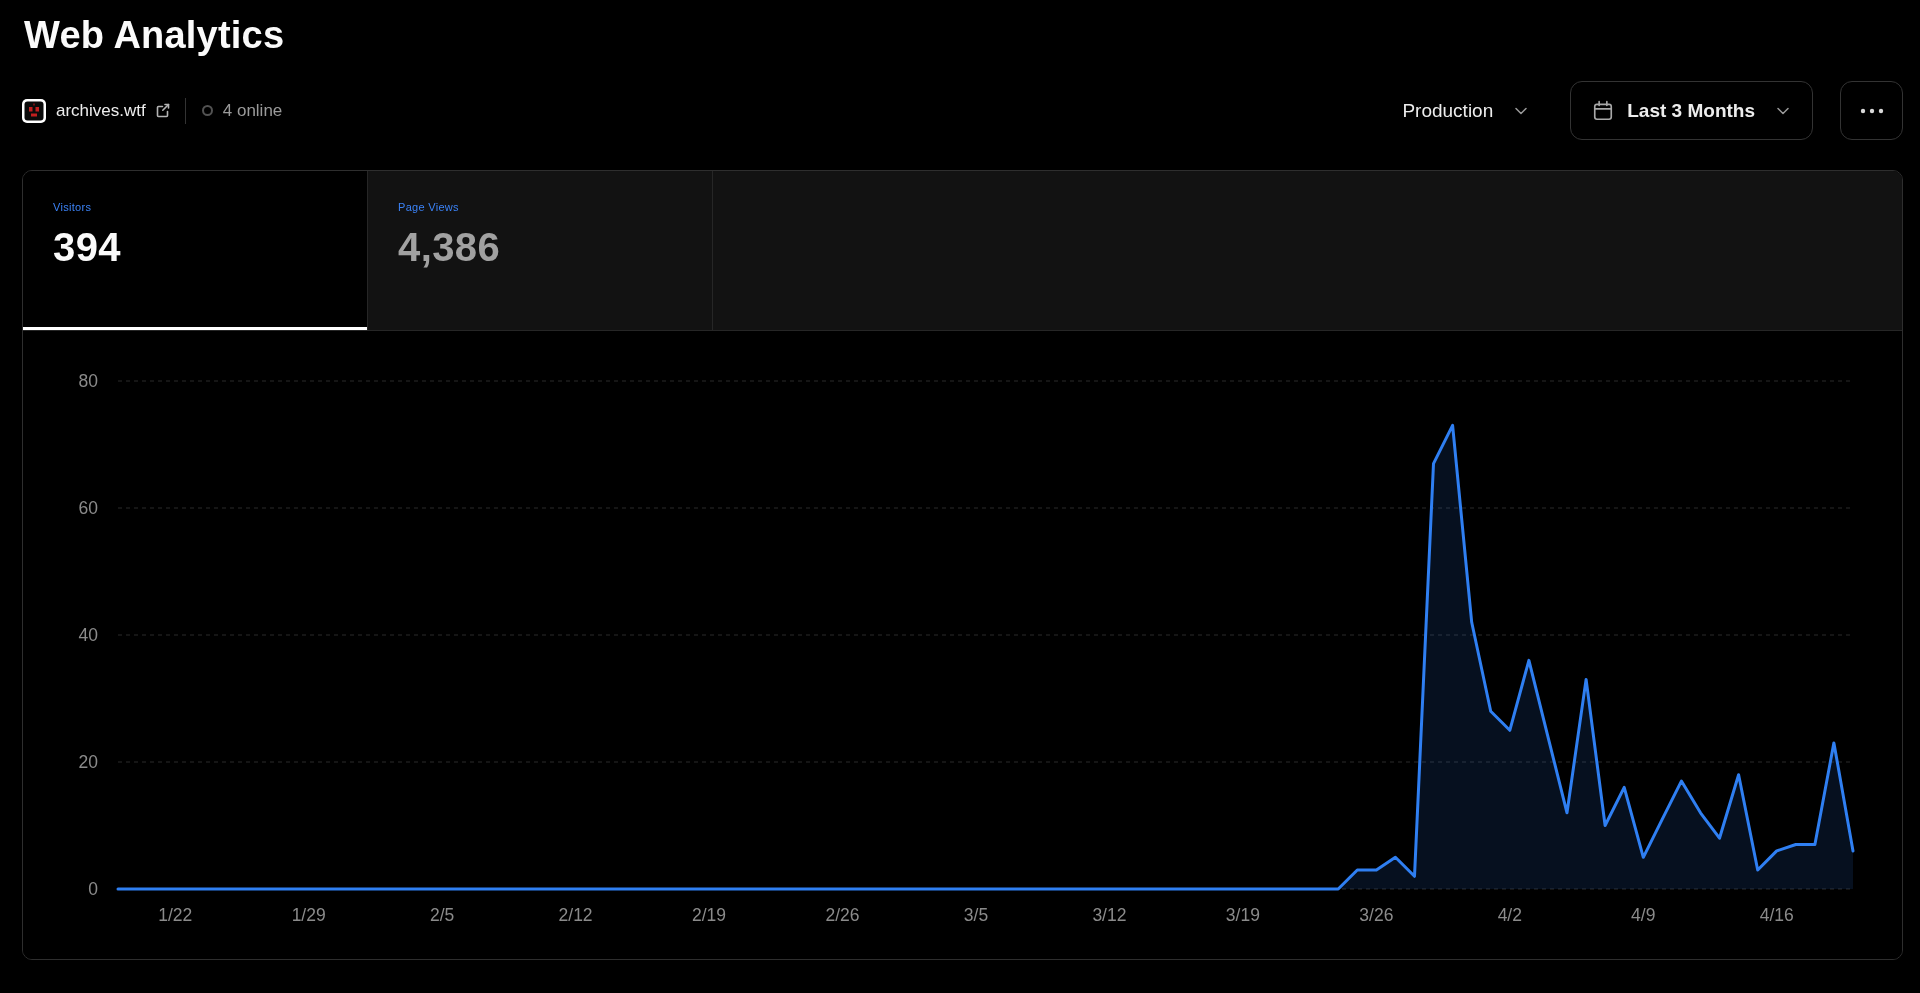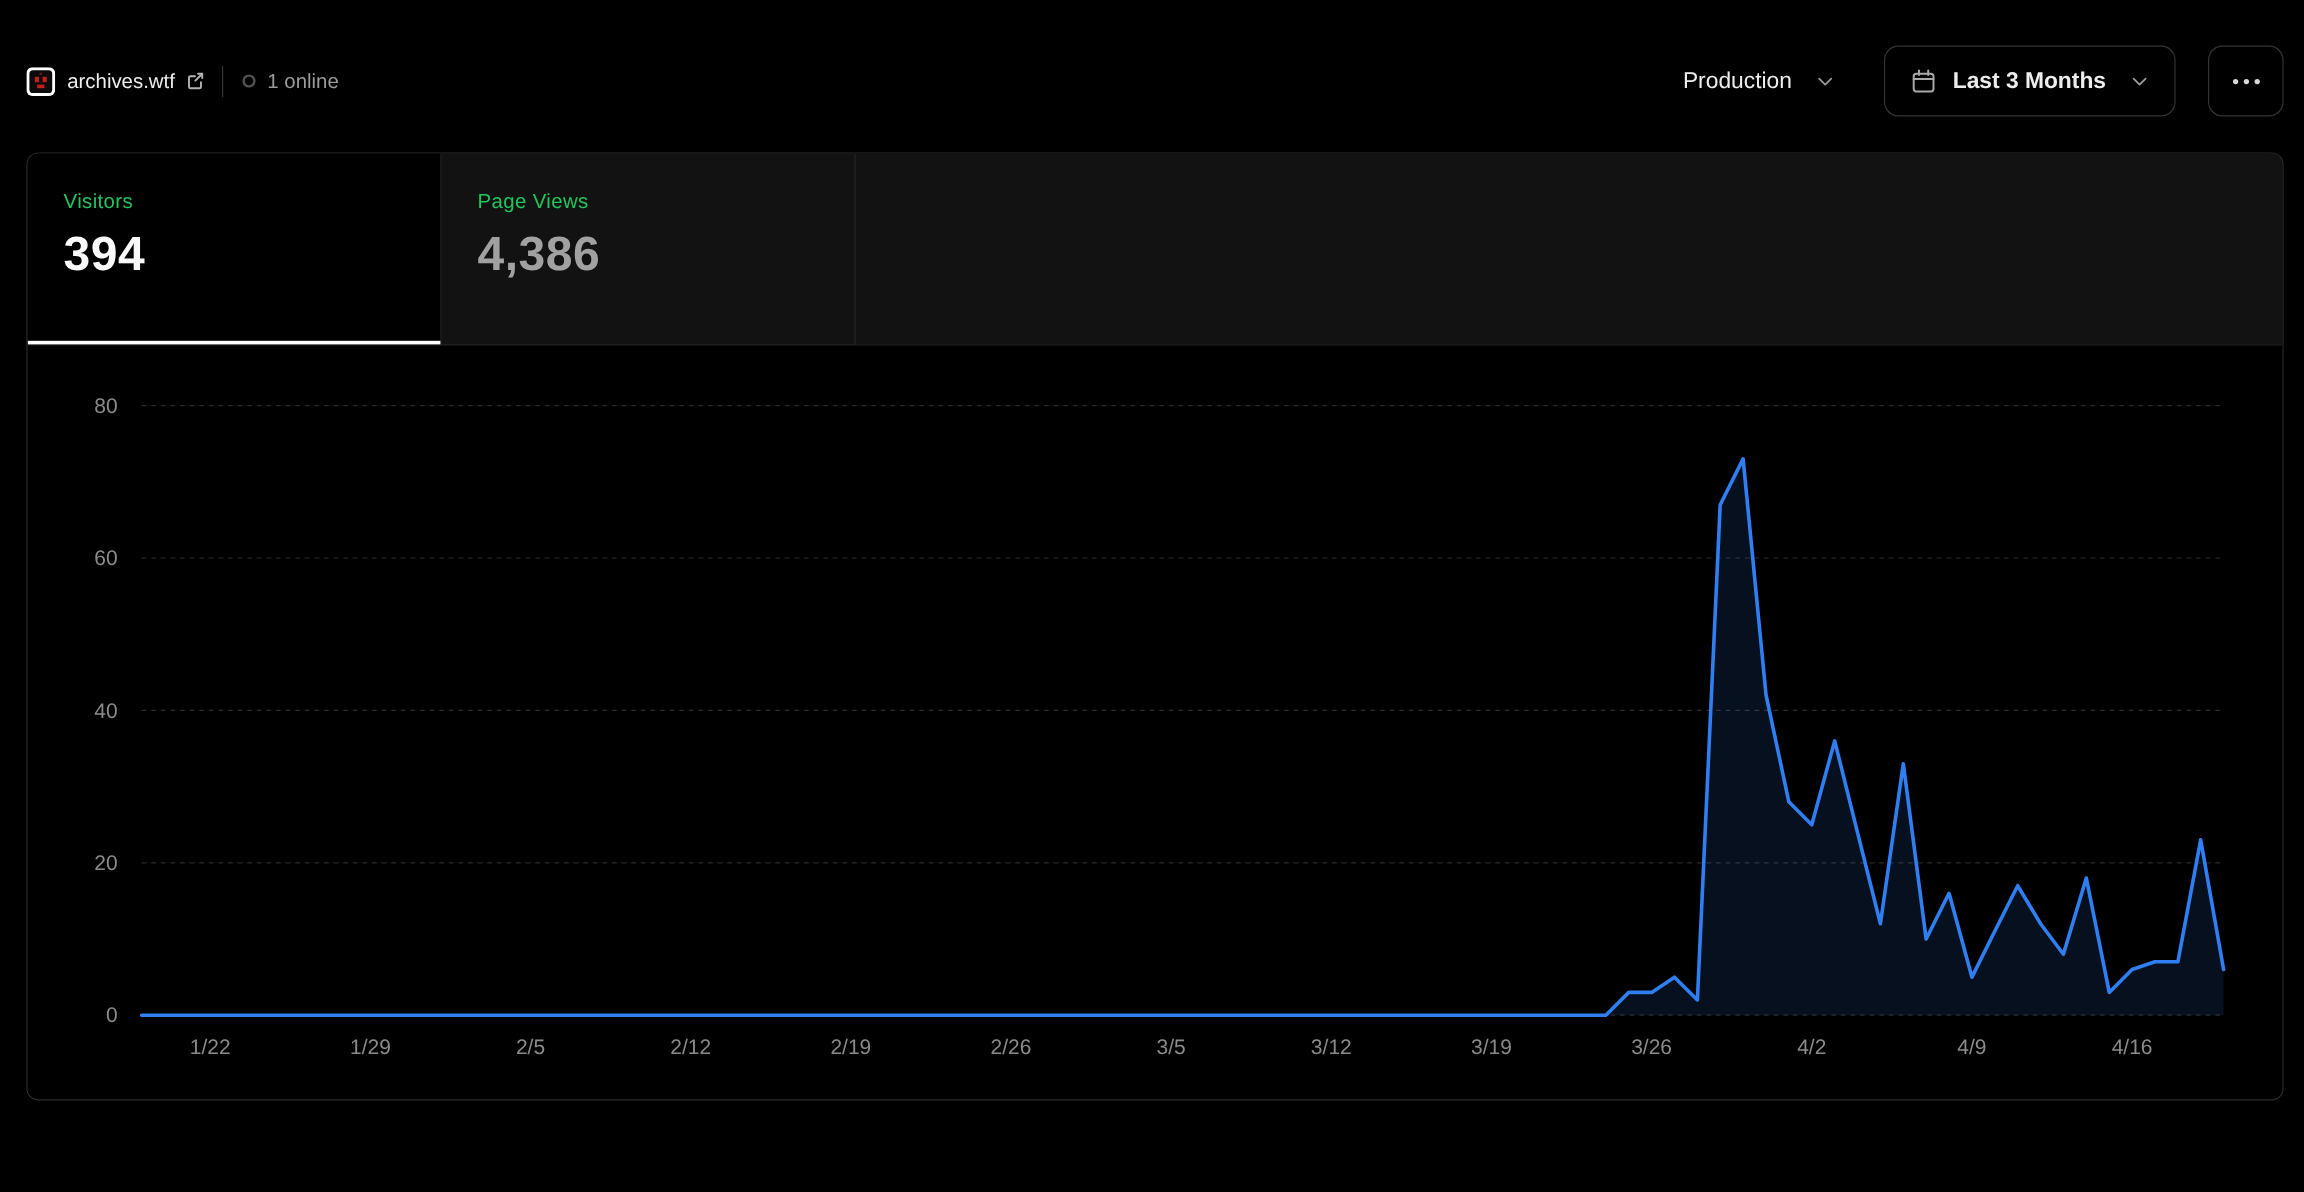--- a/index.html
+++ b/index.html
@@ -25,35 +25,36 @@
          border:1px solid #333; border-radius:12px; background:transparent; cursor:pointer; }
   .btn-label { color:#ededed; font-size:19px;font-weight:bold; }
   .more-btn { width:63px; height:59px; border:1px solid #333; border-radius:12px;
               display:flex; align-items:center; justify-content:center; background:transparent; cursor:pointer; }
 
   
   .card { margin-top:30px; height:790px; border:1px solid #2e2e2e; border-radius:10px;
           background:#000; overflow:hidden; }
   .tabs-row { display:flex; height:160px; background:#121212; border-bottom:1px solid #262626; }
   .tab { width:345px; padding:30px 0 0 30px; border-right:1px solid #262626; position:relative; cursor:pointer; }
-  .tab-label { font-size:17px; font-weight:500; color:#22c55e; letter-spacing:.3px; }
+  .tab-label { font-size:11px; font-weight:500; color:#3b82f6; letter-spacing:.3px; }
   .tab-value { font-size:40px; font-weight:700; color:#a1a1a1; margin-top:12px; letter-spacing:.4px; }
   .tab.active { background:#000; }
   .tab.active .tab-value { color:#fafafa; }
   .tab-underline { position:absolute; left:0; right:0; bottom:0; height:3px; background:#fff; display:none; }
   .tab.active .tab-underline { display:block; }
   .tabs-filler { flex:1; background:#121212; }
   .chart-wrap { position:relative; height:628px; background:#000; }
   .chart-wrap svg { display:block; }
 </style>
 </head>
 <body>
 
 <div class="page">
 
+  <h1 class="title">Web Analytics</h1>
 
   <div class="meta-row">
     <div class="meta-left">
       <svg class="favicon" viewBox="0 0 24 24">
         <rect x="0" y="0" width="24" height="24" rx="5" fill="#ffffff"></rect>
         <rect x="2.5" y="2.5" width="19" height="19" rx="3" fill="#0b0b0b"></rect>
         <rect x="7" y="8" width="3.5" height="4.5" fill="#c21f1f"></rect>
         <rect x="13.5" y="8" width="3.5" height="4.5" fill="#c21f1f"></rect>
         <rect x="9" y="14.5" width="6" height="3" fill="#c21f1f"></rect>
         <rect x="11" y="4.5" width="2" height="2" fill="#6b1212"></rect>
@@ -61,21 +62,21 @@
       <span class="domain">archives.wtf</span>
       <span class="ext-icon">
         <svg width="17" height="17" viewBox="0 0 17 17" fill="none" stroke="#b4b4b4" stroke-width="1.6" stroke-linecap="round" stroke-linejoin="round">
           <path d="M13.5 9.5 V13.5 A1 1 0 0 1 12.5 14.5 H4.5 A1 1 0 0 1 3.5 13.5 V5.5 A1 1 0 0 1 4.5 4.5 H8.5"></path>
           <path d="M11 2.5 H14.5 V6"></path>
           <path d="M14.5 2.5 L8.8 8.2"></path>
         </svg>
       </span>
       <span class="meta-divider"></span>
       <span class="online-dot"></span>
-      <span class="online-label">1 online</span>
+      <span class="online-label">4 online</span>
     </div>
 
     <div class="meta-right">
       <div class="env-trigger">
         <span class="env-label">Production</span>
         <svg width="16" height="16" viewBox="0 0 16 16" fill="none" stroke="#9a9a9a" stroke-width="1.5" stroke-linecap="round" stroke-linejoin="round">
           <polyline points="3,5.5 8,10.5 13,5.5"></polyline>
         </svg>
       </div>
 

